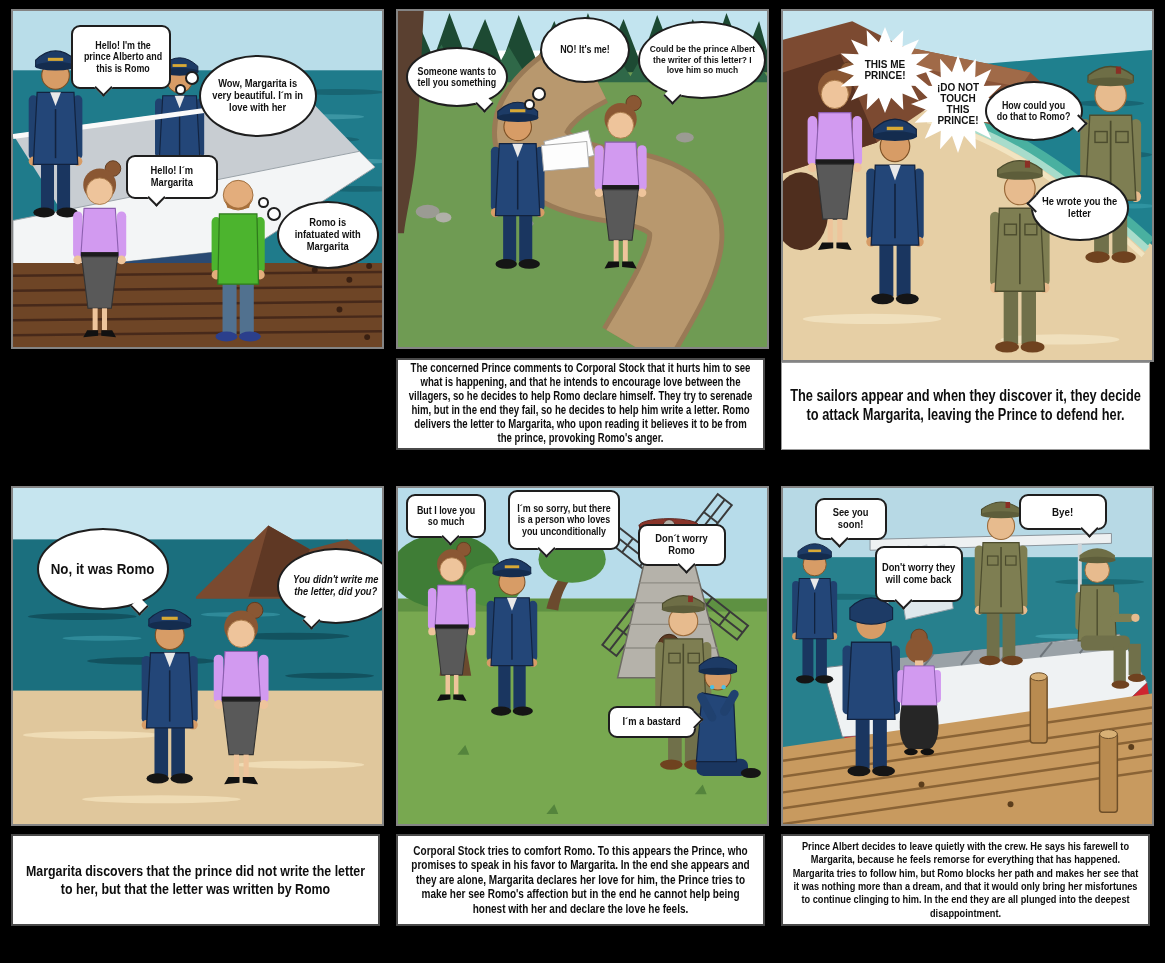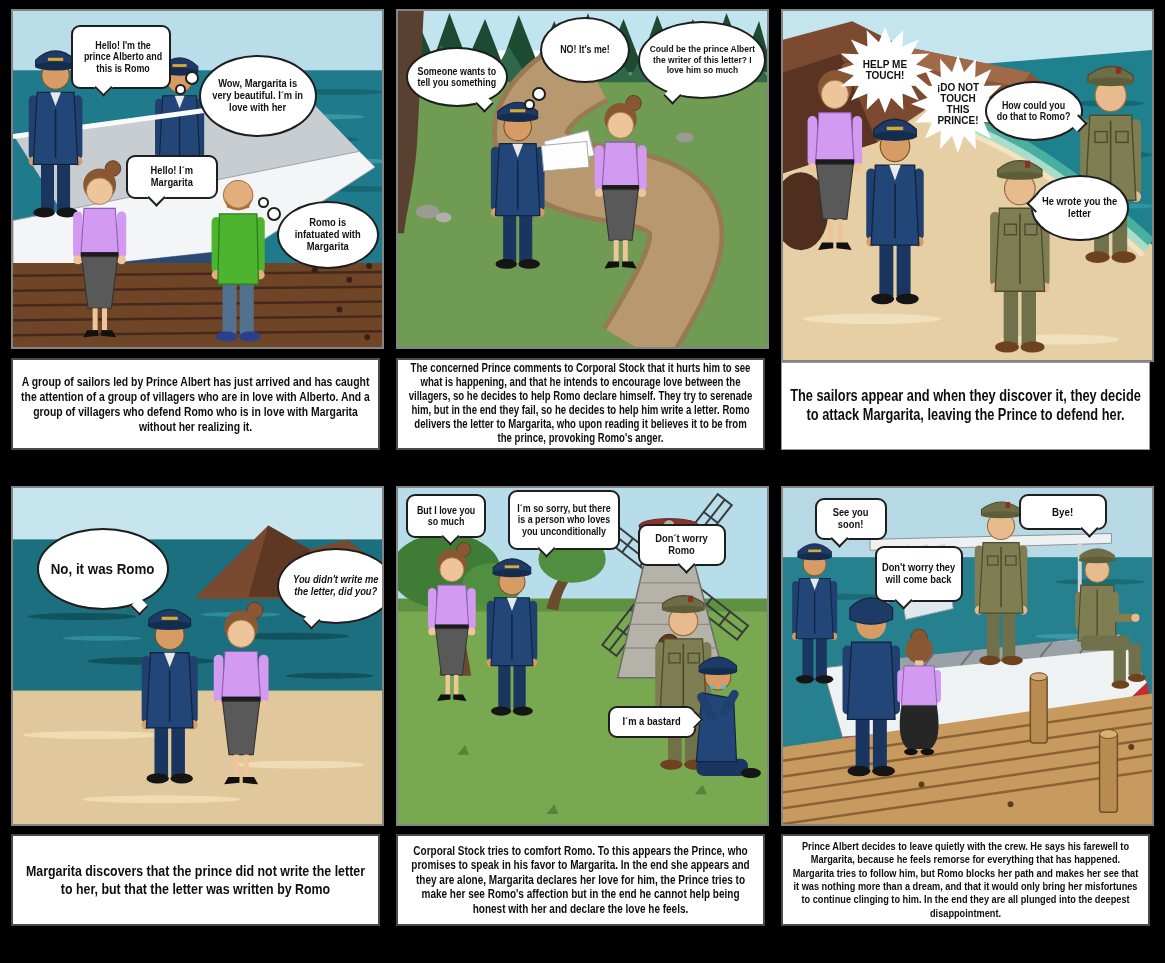--- a/index.html
+++ b/index.html
@@ -210,23 +210,20 @@
     <div class="bubble rrect" style="left:113px;top:144px;width:92px;height:44px;font-size:10.5px;">
       <span class="bubble-text">Hello! I´m Margarita</span>
       <span class="tail tail-b" style="left:22px;"></span>
     </div>
     <div class="bubble cloud" style="left:264px;top:190px;width:102px;height:68px;font-size:10.5px;">
       <span class="bubble-text">Romo is infatuated with Margarita</span>
     </div>
     <div class="dot" style="left:254px;top:196px;width:10px;height:10px;"></div>
     <div class="dot" style="left:245px;top:186px;width:7px;height:7px;"></div>
   </div>
-  <div class="caption" style="left:0;top:349px;">
-    <div class="cap-text" style="font-size:13px;">A group of sailors led by Prince Albert has just arrived and has caught the attention of a group of villagers who are in love with Alberto. And a group of villagers who defend Romo who is in love with Margarita without her realizing it.</div>
-  </div>
 </div>
 
 <div class="cell" style="left:396px;top:9px;">
   <div class="art">
     <svg class="scene" viewBox="0 0 373 340" preserveAspectRatio="none">
       <rect x="0" y="0" width="373" height="40" fill="#c2e4ef"></rect>
       <rect x="0" y="52" width="373" height="288" fill="#6f9b53"></rect>
       <g>
         <path d="M0,62 L0,30 L18,6 L36,48 L52,2 L70,50 L88,8 L105,52 L122,4 L140,50 L158,10 L175,52 L192,2 L210,50 L228,8 L245,52 L262,4 L280,50 L298,8 L315,52 L332,2 L350,48 L365,10 L373,40 L373,62 Z" fill="#1d4a33"></path>
         <path d="M0,70 L10,40 L26,64 L44,34 L60,66 L78,38 L95,66 L112,36 L130,66 L148,40 L165,66 L182,36 L200,66 L218,40 L235,66 L252,36 L270,66 L288,40 L305,66 L322,36 L340,66 L356,42 L373,66 L373,72 L0,72 Z" fill="#2f6848"></path>
@@ -293,21 +290,21 @@
       <g>
         <ellipse cx="90" cy="300" rx="70" ry="5" fill="#f0e0bd"></ellipse>
         <ellipse cx="280" cy="320" rx="60" ry="5" fill="#f0e0bd"></ellipse>
       </g>
       <use href="#woman-purple" transform="translate(20,44) scale(1.62)"></use>
       <use href="#man-navy" transform="translate(80,92) scale(1.66)"></use>
       <use href="#man-olive" transform="translate(205,132) scale(1.72)"></use>
       <use href="#man-olive" transform="translate(296,40) scale(1.76)"></use>
     </svg>
     <div class="bubble burst" style="left:54px;top:16px;width:96px;height:86px;font-size:10px;">
-      <span class="bubble-text">HELP ME TOUCH!</span>
+      <span class="bubble-text">THIS ME PRINCE!</span>
     </div>
     <div class="bubble burst" style="left:128px;top:44px;width:94px;height:98px;font-size:10px;">
       <span class="bubble-text">¡DO NOT TOUCH THIS PRINCE!</span>
     </div>
     <div class="bubble ellipse" style="left:202px;top:70px;width:98px;height:60px;font-size:10px;">
       <span class="bubble-text">How could you do that to Romo?</span>
       <span class="tail tail-r" style="top:34px;right:-4px;"></span>
     </div>
     <div class="bubble ellipse" style="left:248px;top:164px;width:98px;height:66px;font-size:10.5px;">
       <span class="bubble-text">He wrote you the letter</span>

